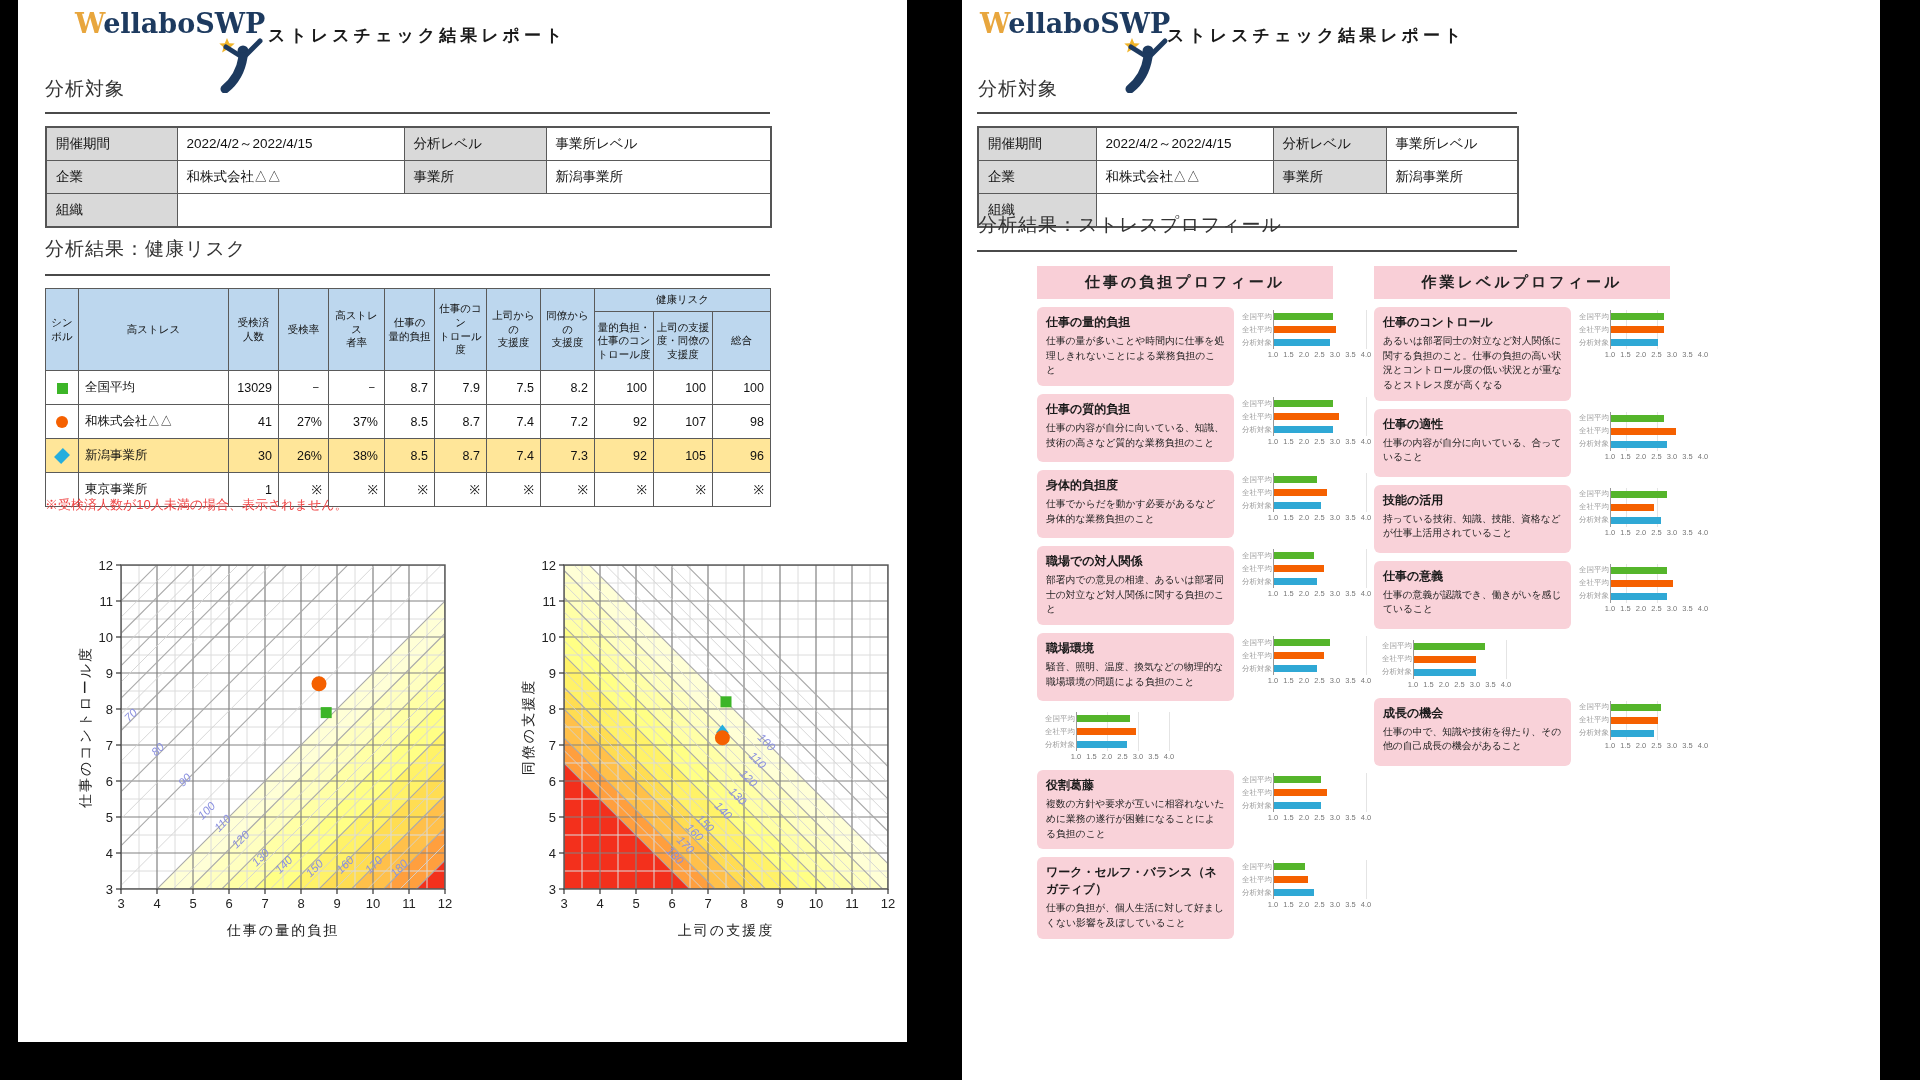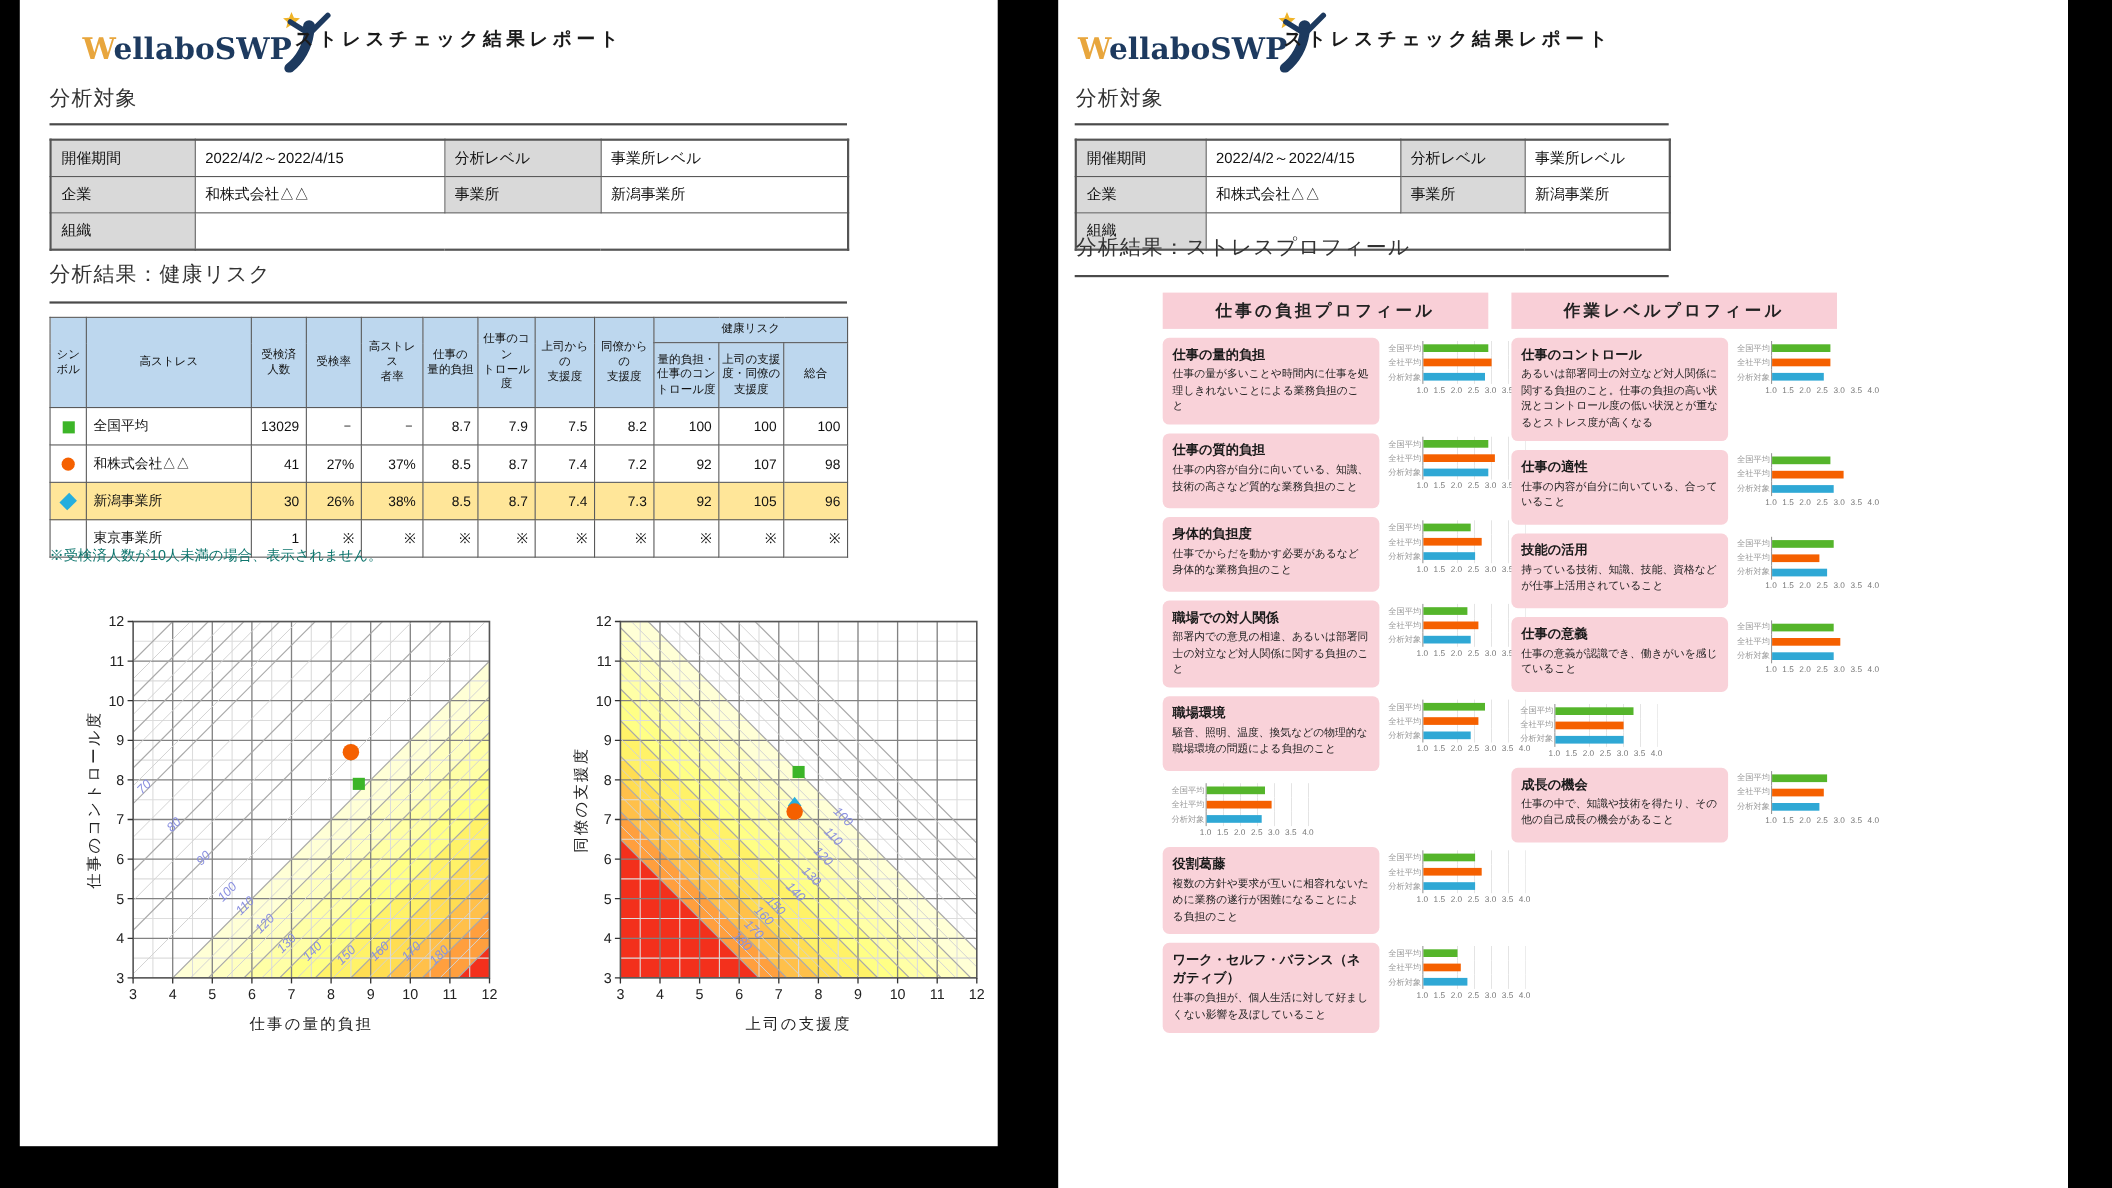--- a/index.html
+++ b/index.html
@@ -2,21 +2,21 @@
 <html><head>
 <meta charset="utf-8">
 <style>
   html,body{margin:0;padding:0;}
   body{width:1920px;height:1080px;background:#000;position:relative;overflow:hidden;
        font-family:"Liberation Sans",sans-serif;}
   .page{position:absolute;background:#fff;top:0;}
   #page-left{left:18px;width:889px;height:1042px;}
   #page-right{left:962px;width:918px;height:1080px;}
 
-  .logo{position:absolute;display:flex;align-items:center;}
+  .logo{position:absolute;display:flex;align-items:flex-end;flex-direction:column;}
   .logo-text{font-family:"DejaVu Serif",serif;font-weight:bold;font-size:27px;color:#1d3a5f;line-height:1;}
   .logo-w{color:#e8a63d;}
   .logo-art{margin-left:-14px;margin-bottom:10px;}
 
   .report-title{position:absolute;font-size:17px;font-weight:bold;letter-spacing:4px;color:#1a1a1a;}
   #lp-title{left:250px;top:24px;}
   #rp-title{left:205px;top:24px;}
   #lp-logo{left:57px;top:10px;}
   #rp-logo{left:18px;top:10px;}
 
@@ -41,30 +41,30 @@
   .risk-table thead th{background:#bdd7ee;font-weight:normal;font-size:10.5px;line-height:1.3;
       white-space:pre-line;padding:1px 1px;color:#111;text-align:center;vertical-align:middle;}
   .risk-table thead tr.grp-row th{height:20px;}
   .risk-table thead tr.sub-row th{height:56px;}
   .risk-table tbody td{height:29px;font-size:12.5px;color:#111;padding:2px 6px;background:#fff;}
   .risk-table tbody td.num{text-align:right;}
   .risk-table tbody td.sym-cell{text-align:center;padding:0;}
   .risk-table tbody tr.hl td{background:#ffe699;}
   .sym{display:inline-block;vertical-align:middle;}
 
-  .note{position:absolute;font-size:13px;color:#0f766e;}
+  .note{position:absolute;font-size:13px;color:#ef4444;}
   #lp-note{left:27px;top:496px;}
 
   .risk-svg{position:absolute;}
   #risk-svg-1{left:58px;top:553px;}
   #risk-svg-2{left:501px;top:553px;}
   .risk-svg text{font-family:"Liberation Sans",sans-serif;}
 
   .pcol{position:absolute;width:340px;}
-  #profile-col-0{left:75px;top:266px;margin-left:20px;}
+  #profile-col-0{left:75px;top:266px;}
   #profile-col-1{left:412px;top:266px;}
   .pcol-header{width:296px;height:33px;background:#f9cfd7;display:flex;align-items:center;justify-content:center;
       font-size:15px;font-weight:bold;letter-spacing:3px;color:#222;}
   .pitem{display:flex;margin-top:8px;align-items:flex-start;}
   .pbox{width:197px;min-height:68px;background:#f9d2d9;border-radius:6px;padding:7px 9px 8px;box-sizing:border-box;}
   .ptitle{font-size:12px;font-weight:bold;color:#1a1a1a;margin-bottom:3px;}
   .pdesc{font-size:9.8px;color:#222;line-height:1.5;}
   .mini{margin-left:8px;padding-top:3px;}
   .mini-row{display:flex;align-items:center;height:13px;}
   .mini-label{width:31px;font-size:7.5px;color:#9a9a9a;flex:none;}

